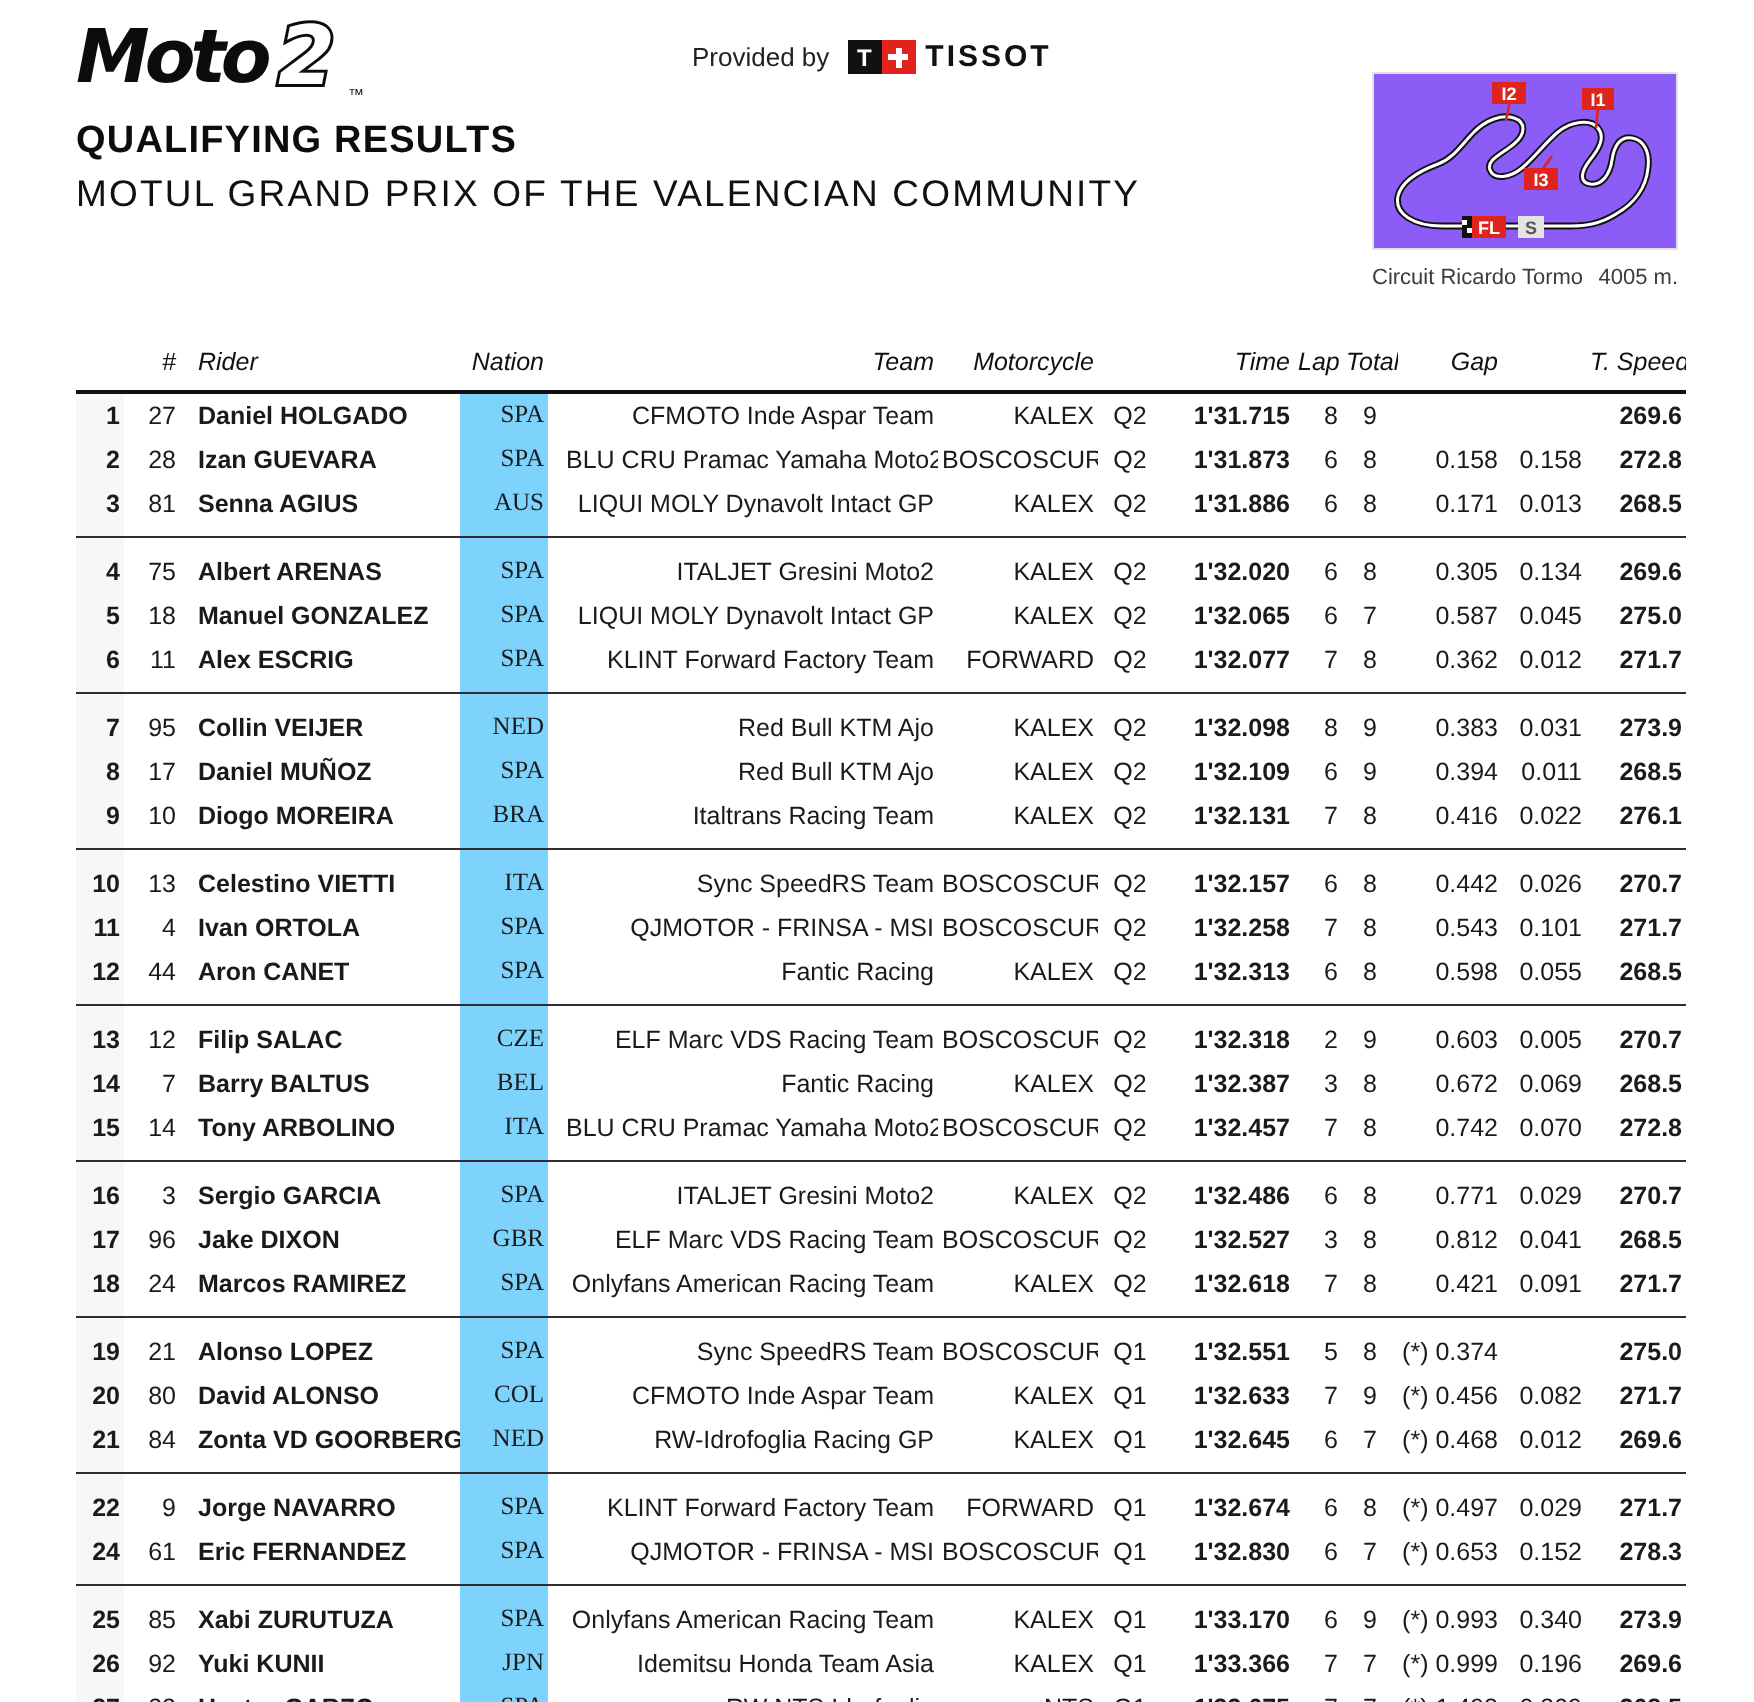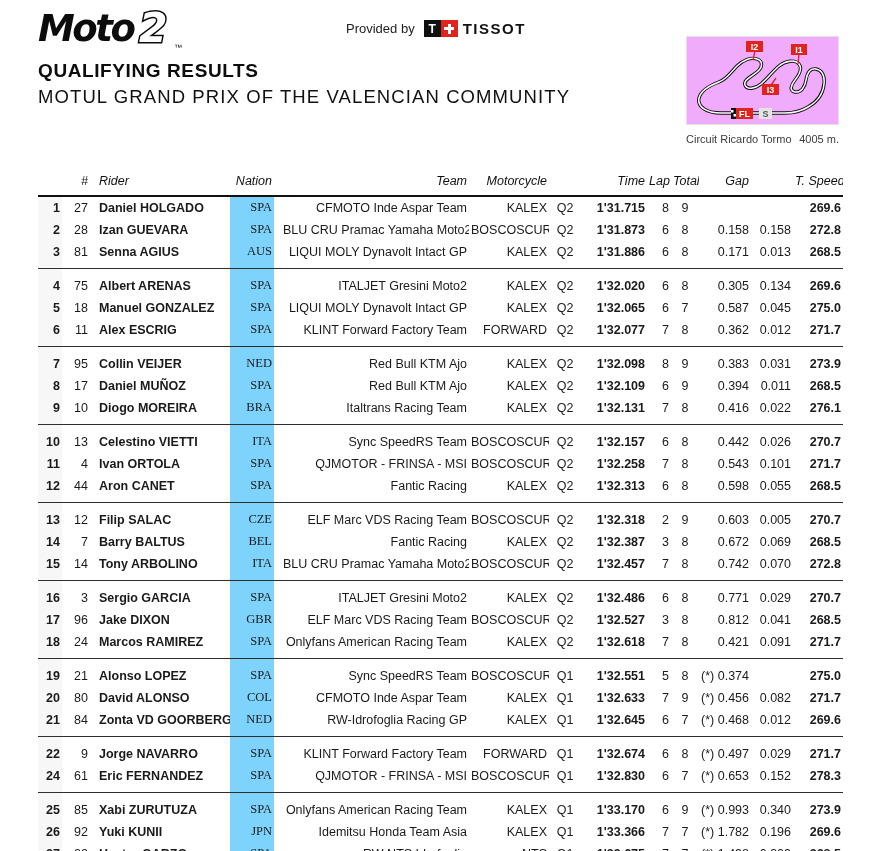--- a/index.html
+++ b/index.html
@@ -22,21 +22,21 @@
   .tissot-cross-box::after  { content:""; position:absolute; left:7px; top:3.5px; width:3px; height:10px; background:#fff; }
   .tissot-word { font-size:15px; font-weight:bold; letter-spacing:1.5px; color:#111; margin-left:5px; }
 
   .page-title { position:absolute; left:38px; top:60px; font-size:19px; font-weight:800;
                 letter-spacing:0.6px; color:#0d0d0d; }
   .page-subtitle { position:absolute; left:38px; top:86px; font-size:18.5px; font-weight:300;
                    letter-spacing:1.1px; color:#111; }
 
   
   .circuit-card { position:absolute; left:686px; top:36px; width:153px; }
-  .map-box { width:153px; height:89px; border:1px solid #e2e2e2; background:#f0abfc; }
+  .map-box { width:153px; height:89px; border:1px solid #e2e2e2; background:#8b5cf6; }
   .circuit-caption { display:flex; justify-content:space-between; margin-top:8px;
                      font-size:11px; color:#3c3c3c; }
 
   
   .results-table { position:absolute; left:38px; top:170px; width:805px;
                    border-collapse:collapse; table-layout:fixed; font-size:12.5px;
                    border-bottom:2px solid #222; }
   .results-table th, .results-table td { padding:3.5px 2px; white-space:nowrap; overflow:hidden; }
   .results-table thead th { font-style:italic; font-weight:400; font-size:12.5px; color:#111;
                             border-bottom:2px solid #111; padding-bottom:7px; }
@@ -511,21 +511,21 @@
         <td class="col-pos">26</td>
         <td class="col-num">92</td>
         <td class="col-rider">Yuki KUNII</td>
         <td class="col-nation">JPN</td>
         <td class="col-team">Idemitsu Honda Team Asia</td>
         <td class="col-bike">KALEX</td>
         <td class="col-q">Q1</td>
         <td class="col-time">1'33.366</td>
         <td class="col-lap">7</td>
         <td class="col-total">7</td>
-        <td class="col-gap1">(*) 1.782</td>
+        <td class="col-gap1">(*) 0.999</td>
         <td class="col-gap2">0.196</td>
         <td class="col-speed">269.6</td>
       </tr>
       <tr class="group-end">
         <td class="col-pos">27</td>
         <td class="col-num">22</td>
         <td class="col-rider">Hector GARZO</td>
         <td class="col-nation">SPA</td>
         <td class="col-team">RW NTS Idrofoglia</td>
         <td class="col-bike">NTS</td>

